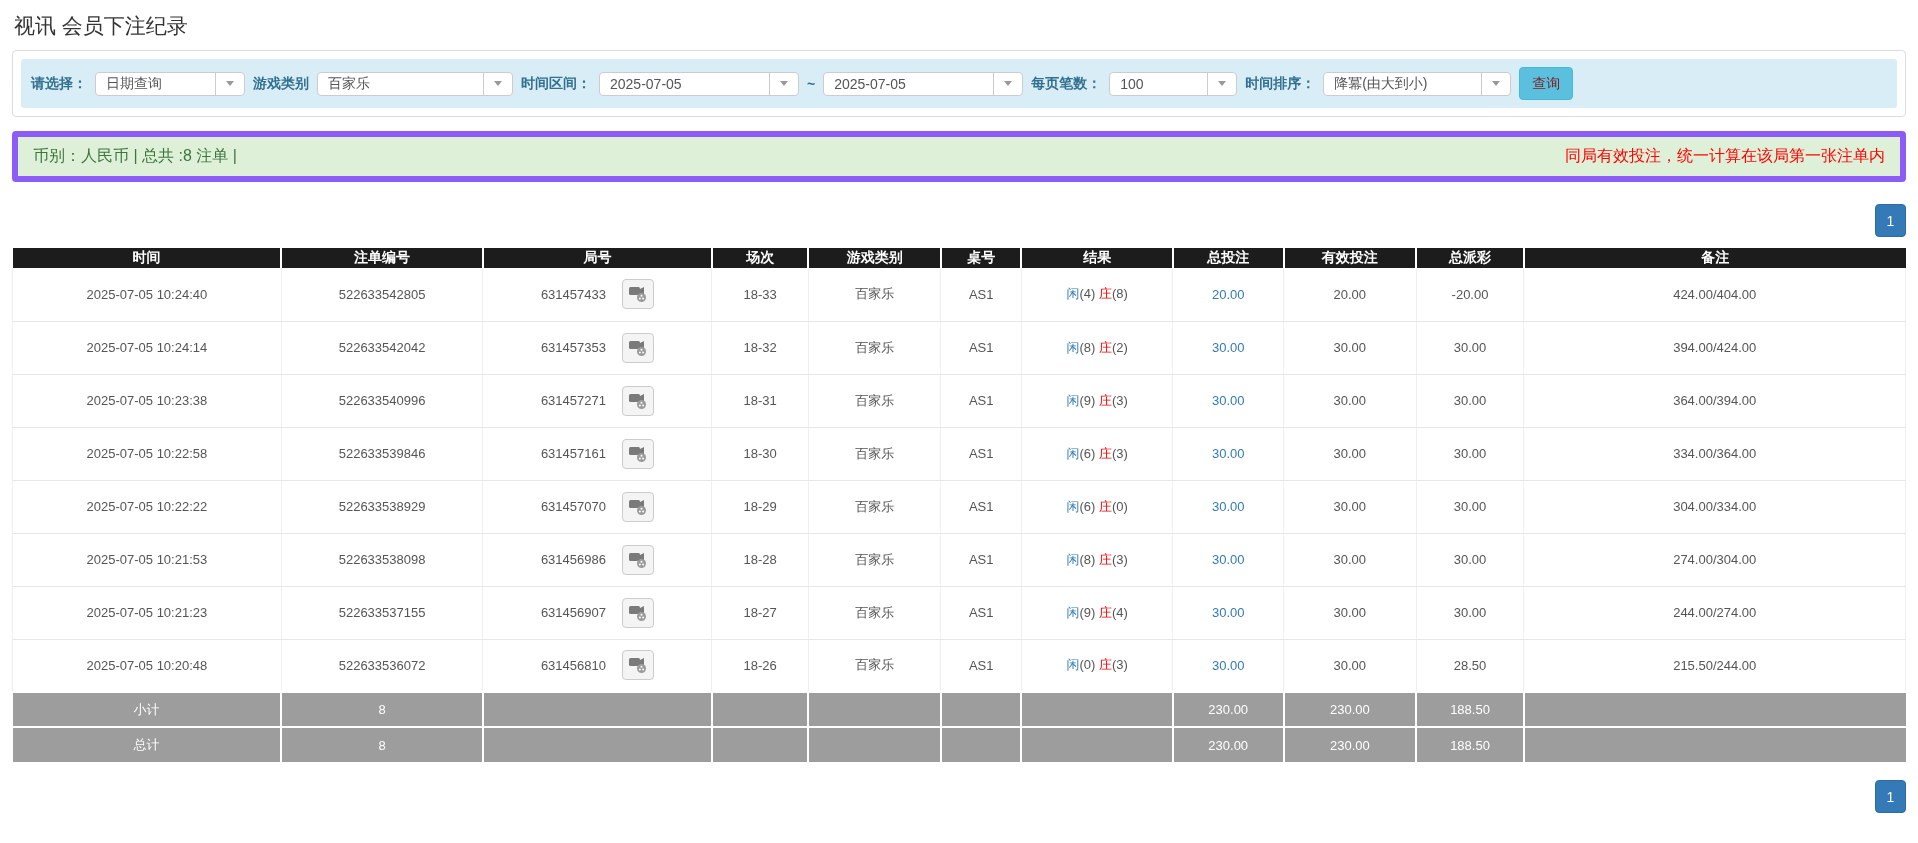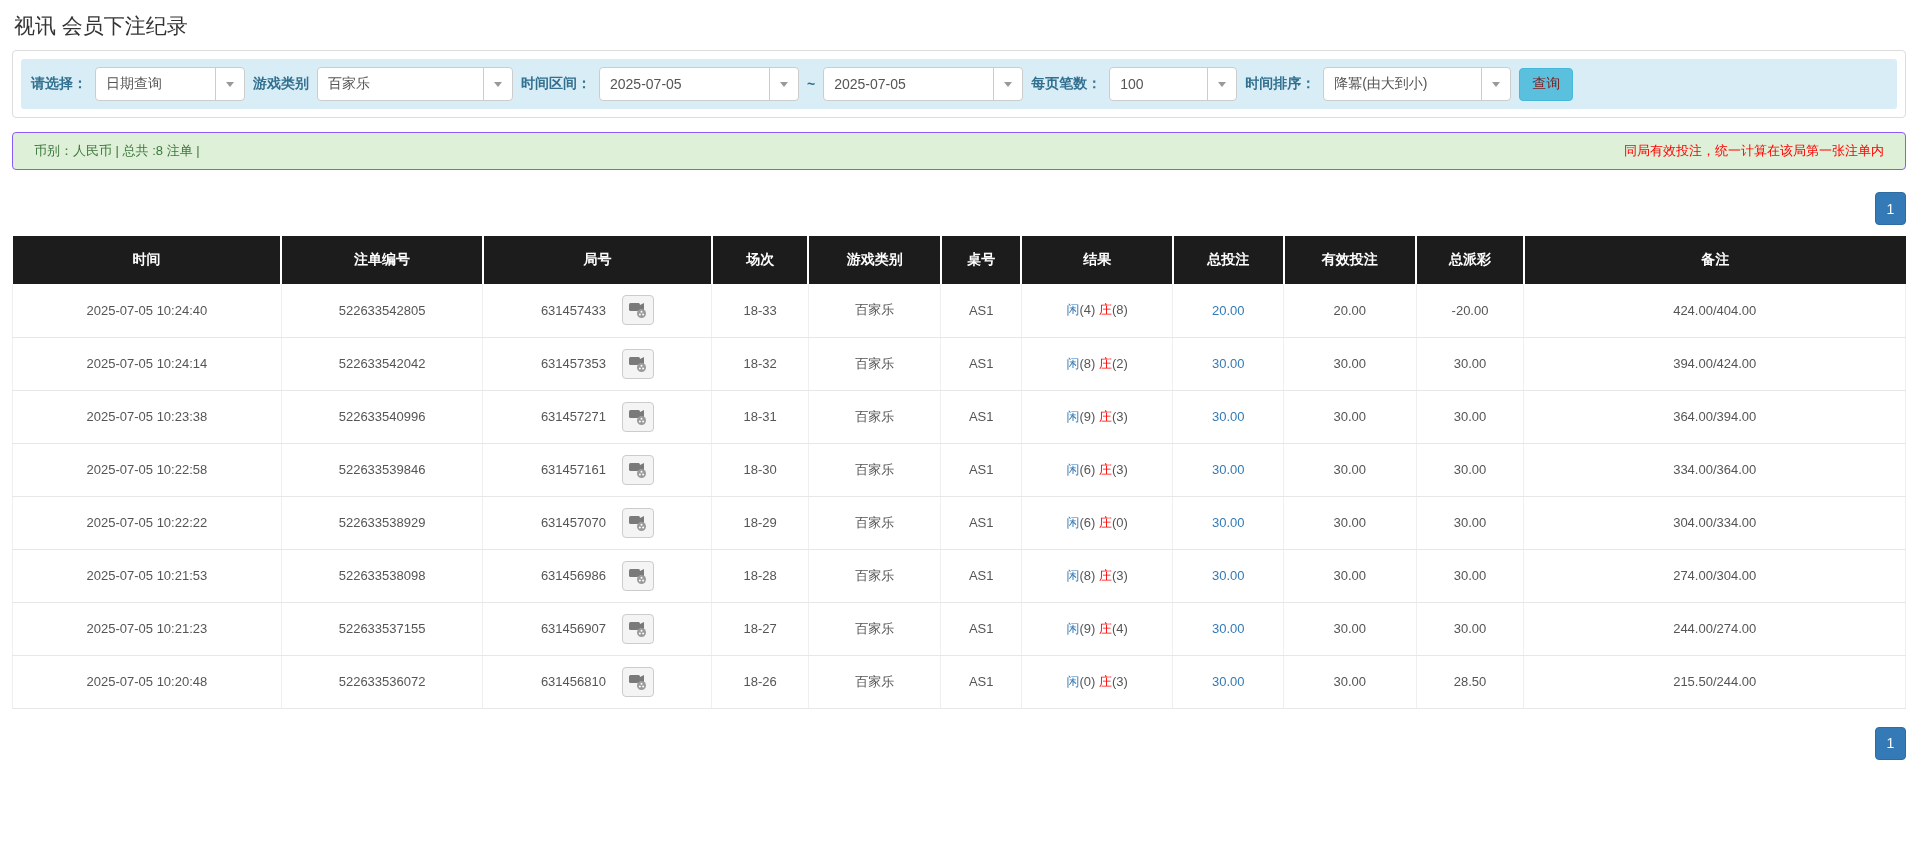--- a/index.html
+++ b/index.html
@@ -9,51 +9,51 @@
 
   
   .page-title { font-size: 21px; font-weight: 400; color: #333; padding: 12px 2px 10px; }
 
   
   .filter-panel { border: 1px solid #ddd; border-radius: 4px; padding: 8px; background:#fff; }
   .filter-bar { background: #d9edf7; border-radius: 3px; padding: 8px 10px;
     display: flex; align-items: center; gap: 8px; }
   .flabel { color: #31708f; font-weight: bold; font-size: 14px; white-space: nowrap; }
   .tilde { color: #31708f; font-weight: bold; font-size: 14px; }
-  .select { position: relative; height: 34px; background: #fff; border: 1px solid #ccc;
+  .select { position: relative; height: 24px; background: #fff; border: 1px solid #ccc;
     border-radius: 4px; display: flex; align-items: center; padding: 0 38px 0 10px;
     color: #555; font-size: 14px; cursor: pointer; }
   .caret-box { position: absolute; right: 0; top: 0; width: 29px; height: 100%;
     border-left: 1px solid #ccc; display: flex; align-items: center; justify-content: center; }
   .caret { width: 0; height: 0; border-left: 4px solid transparent;
     border-right: 4px solid transparent; border-top: 5px solid #999; }
   .w150 { width: 150px; } .w196 { width: 196px; } .w200 { width: 200px; }
   .w128 { width: 128px; } .w188 { width: 188px; }
   .btn-search { height: 33px; padding: 0 12px; background: #5bc0de; border: 1px solid #46b8da;
     border-radius: 4px; color: #7f1d1d; font-size: 14px; cursor: pointer;
     font-family: inherit; }
 
   
-  .summary-bar { margin-top: 14px; background: #dff0d8; border: 1px solid #8b5cf6;
-    border-radius: 4px; padding: 9px 21px; display: flex; justify-content: space-between;
-    align-items: center; font-size: 13px; color: #3c763d; }
+  .summary-bar { margin-top: 14px; background: #dff0d8; border: 6px solid #8b5cf6;
+    border-radius: 4px; padding: 9px 15px; display: flex; justify-content: space-between;
+    align-items: center; font-size: 16px; color: #3c763d; }
   .note-red { color: #f00; }
 
   
   .pagination { display: flex; justify-content: flex-end; }
   .pagination.top { margin: 22px 0 11px; }
   .pagination.bottom { margin-top: 18px; }
   .page-btn { display: flex; width: 31px; height: 33px; align-items: center; justify-content: center;
     background: #337ab7; border: 1px solid #2e6da4; border-radius: 4px;
     color: #fff; font-size: 14px; cursor: pointer; }
 
   
   table.records { width: 100%; border-collapse: collapse; table-layout: fixed; }
   .records th { background: #1c1c1c; color: #fff; font-size: 14px; font-weight: bold;
-    height: 48px; text-align: center; border-right: 2px solid #fff; }
+    height: 20px; text-align: center; border-right: 2px solid #fff; }
   .records th:last-child { border-right: none; }
   .records tbody.data td { height: 53px; text-align: center; font-size: 13px; color: #555;
     border-bottom: 1px solid #e7e7e7; border-right: 1px solid #efefef; background: #fff;
     vertical-align: middle; }
   .records tbody.data td:first-child { border-left: 1px solid #efefef; }
   .records tbody.data td:last-child { border-right: 1px solid #efefef; }
   .p-label { color: #337ab7; }
   .b-label { color: #f00; }
   .pts { color: #555; }
   .bet-link { color: #337ab7; text-decoration: none; cursor: pointer; }
@@ -403,20 +403,46 @@
       <span class="p-label">闲</span><span class="pts">(0)</span>
       <span class="b-label">庄</span><span class="pts">(3)</span>
     </td>
     <td><a class="bet-link">30.00</a></td>
     <td>30.00</td>
     <td>28.50</td>
     <td>215.50/244.00</td>
   </tr>
       </tbody>
     <tbody class="sum">
+      <tr>
+        <td>小计</td>
+        <td>8</td>
+        <td></td>
+          <td></td>
+        <td></td>
+          <td></td>
+        <td></td>
+        <td>230.00</td>
+        <td>230.00</td>
+        <td>188.50</td>
+        <td></td>
+      </tr>
+      <tr>
+        <td>总计</td>
+        <td>8</td>
+        <td></td>
+          <td></td>
+        <td></td>
+          <td></td>
+        <td></td>
+        <td>230.00</td>
+        <td>230.00</td>
+        <td>188.50</td>
+        <td></td>
+      </tr>
     </tbody>
   </table>
 
   <div class="pagination bottom">
     <span class="page-btn">1</span>
   </div>
 
 </div>
 
 </body></html>

